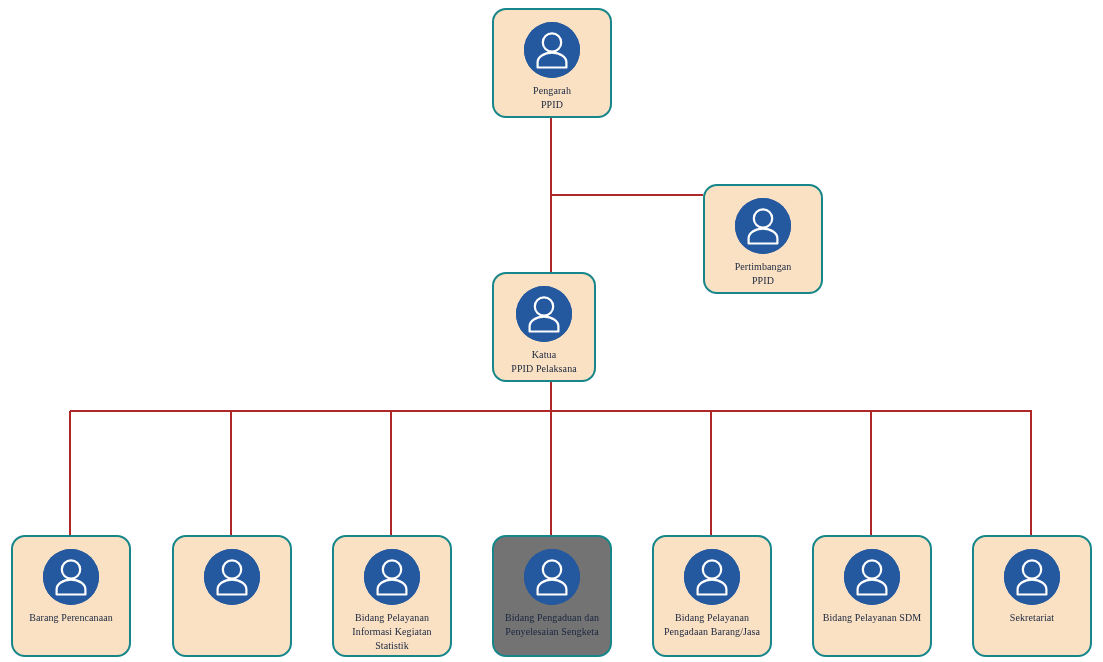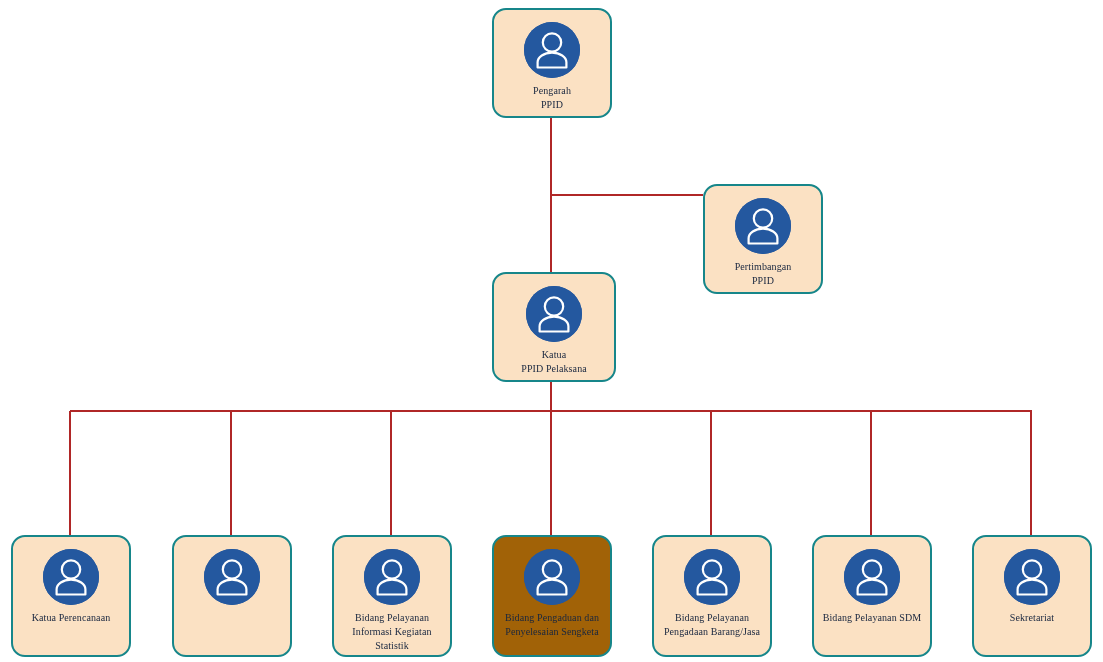--- a/index.html
+++ b/index.html
@@ -95,40 +95,40 @@
         <div class="avatar">
           <svg width="56" height="56" viewBox="0 0 56 56">
             <circle cx="28" cy="28" r="28" fill="#24589f"></circle>
             <circle cx="28" cy="20.5" r="9.2" fill="none" stroke="#ffffff" stroke-width="2.2"></circle>
             <path d="M13.6 45.5 v-5.2 a14.4 9.6 0 0 1 28.8 0 v5.2 z" fill="none" stroke="#ffffff" stroke-width="2.2" stroke-linejoin="round"></path>
           </svg>
         </div>
         <div class="node-label" style="color: rgb(24, 38, 63);">Pertimbangan
 PPID</div>
       </div>
-      <div class="node" style="left: 492px; top: 272px; width: 124px; height: 110px; background: rgb(251, 225, 195); border-color: rgb(22, 134, 138);">
+      <div class="node" style="left: 492px; top: 272px; width: 104px; height: 110px; background: rgb(251, 225, 195); border-color: rgb(22, 134, 138);">
         <div class="avatar">
           <svg width="56" height="56" viewBox="0 0 56 56">
             <circle cx="28" cy="28" r="28" fill="#24589f"></circle>
             <circle cx="28" cy="20.5" r="9.2" fill="none" stroke="#ffffff" stroke-width="2.2"></circle>
             <path d="M13.6 45.5 v-5.2 a14.4 9.6 0 0 1 28.8 0 v5.2 z" fill="none" stroke="#ffffff" stroke-width="2.2" stroke-linejoin="round"></path>
           </svg>
         </div>
         <div class="node-label" style="color: rgb(24, 38, 63);">Katua
 PPID Pelaksana</div>
       </div>
       <div class="node" style="left: 11px; top: 535px; width: 120px; height: 122px; background: rgb(251, 225, 195); border-color: rgb(22, 134, 138);">
         <div class="avatar">
           <svg width="56" height="56" viewBox="0 0 56 56">
             <circle cx="28" cy="28" r="28" fill="#24589f"></circle>
             <circle cx="28" cy="20.5" r="9.2" fill="none" stroke="#ffffff" stroke-width="2.2"></circle>
             <path d="M13.6 45.5 v-5.2 a14.4 9.6 0 0 1 28.8 0 v5.2 z" fill="none" stroke="#ffffff" stroke-width="2.2" stroke-linejoin="round"></path>
           </svg>
         </div>
-        <div class="node-label" style="color: rgb(24, 38, 63);">Katua Perencanaan</div>
+        <div class="node-label" style="color: rgb(24, 38, 63);">Barang Perencanaan</div>
       </div>
       <div class="node" style="left: 172px; top: 535px; width: 120px; height: 122px; background: rgb(251, 225, 195); border-color: rgb(22, 134, 138);">
         <div class="avatar">
           <svg width="56" height="56" viewBox="0 0 56 56">
             <circle cx="28" cy="28" r="28" fill="#24589f"></circle>
             <circle cx="28" cy="20.5" r="9.2" fill="none" stroke="#ffffff" stroke-width="2.2"></circle>
             <path d="M13.6 45.5 v-5.2 a14.4 9.6 0 0 1 28.8 0 v5.2 z" fill="none" stroke="#ffffff" stroke-width="2.2" stroke-linejoin="round"></path>
           </svg>
         </div>
       </div>
@@ -137,21 +137,21 @@
           <svg width="56" height="56" viewBox="0 0 56 56">
             <circle cx="28" cy="28" r="28" fill="#24589f"></circle>
             <circle cx="28" cy="20.5" r="9.2" fill="none" stroke="#ffffff" stroke-width="2.2"></circle>
             <path d="M13.6 45.5 v-5.2 a14.4 9.6 0 0 1 28.8 0 v5.2 z" fill="none" stroke="#ffffff" stroke-width="2.2" stroke-linejoin="round"></path>
           </svg>
         </div>
         <div class="node-label" style="color: rgb(24, 38, 63);">Bidang Pelayanan
 Informasi Kegiatan
 Statistik</div>
       </div>
-      <div class="node" style="left: 492px; top: 535px; width: 120px; height: 122px; background: #a16207; border-color: rgb(22, 134, 138);">
+      <div class="node" style="left: 492px; top: 535px; width: 120px; height: 122px; background: #737373; border-color: rgb(22, 134, 138);">
         <div class="avatar">
           <svg width="56" height="56" viewBox="0 0 56 56">
             <circle cx="28" cy="28" r="28" fill="#24589f"></circle>
             <circle cx="28" cy="20.5" r="9.2" fill="none" stroke="#ffffff" stroke-width="2.2"></circle>
             <path d="M13.6 45.5 v-5.2 a14.4 9.6 0 0 1 28.8 0 v5.2 z" fill="none" stroke="#ffffff" stroke-width="2.2" stroke-linejoin="round"></path>
           </svg>
         </div>
         <div class="node-label" style="color: rgb(24, 38, 63);">Bidang Pengaduan dan
 Penyelesaian Sengketa</div>
       </div>

